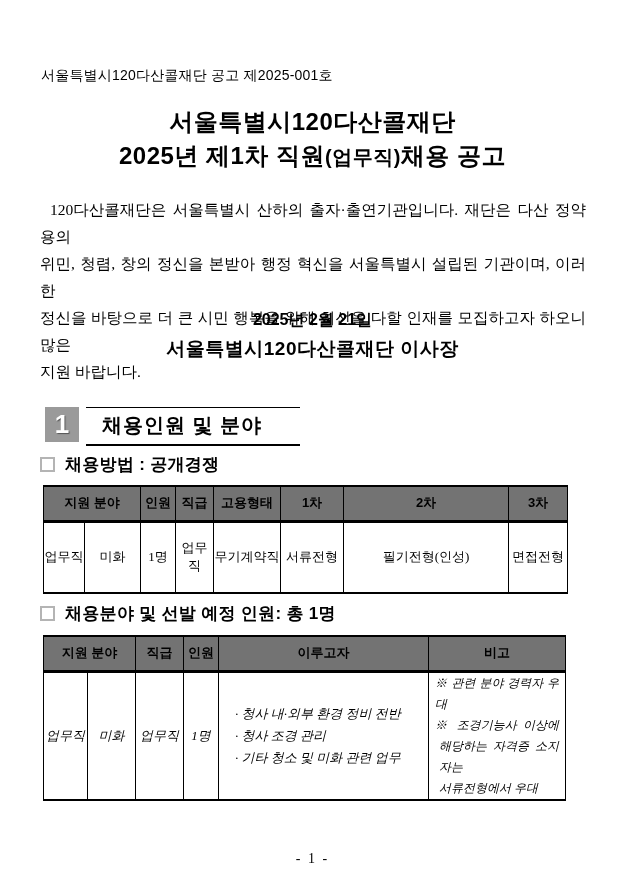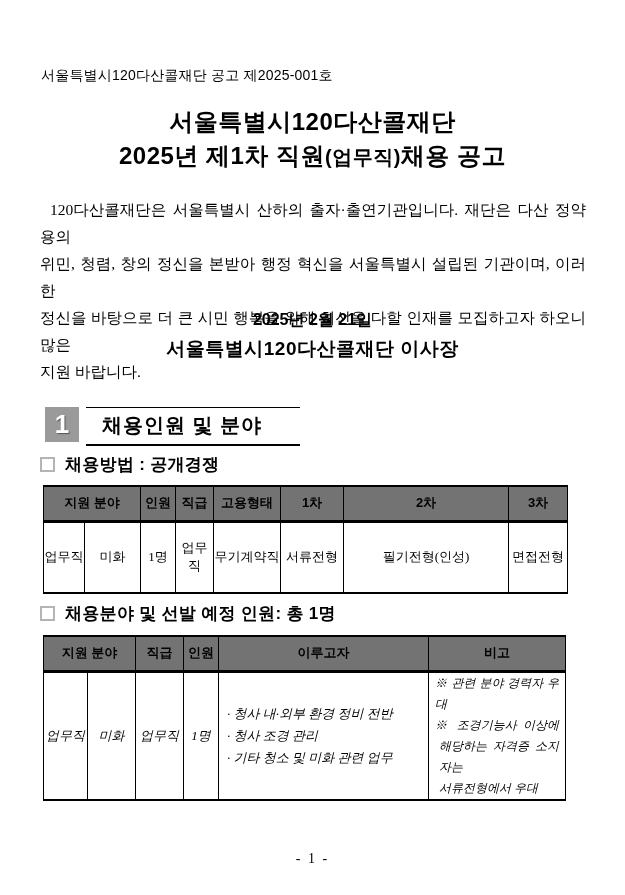--- a/index.html
+++ b/index.html
@@ -94,21 +94,21 @@
     font-weight:700; font-size:13px;
     border-bottom:3px solid #000;
     height:35px;
   }
   .doc-table td {
     font-family:"Liberation Serif", serif;
     font-size:13px;
   }
   .table1 td { height:72px; }
   .table2 td { height:113px;font-style:italic; }
-  td.duties-cell { text-align:left; padding:0 4px 0 8px; }
+  td.duties-cell { text-align:left; padding:0 4px 0 16px; }
   .duty-line { line-height:22px; white-space:nowrap; }
   td.remarks-cell { text-align:left; padding:0 6px; font-size:12px; }
   .remark-line { line-height:21px; text-align:justify; text-align-last:justify; }
   .remark-line.cont { padding-left:4px; }
   .remark-line.last { text-align-last:left; }
   .page-number {
     position:absolute; left:0; top:851px; width:625px;
     text-align:center;
     font-family:"Liberation Serif", serif;
     font-size:14px; letter-spacing:2px;

